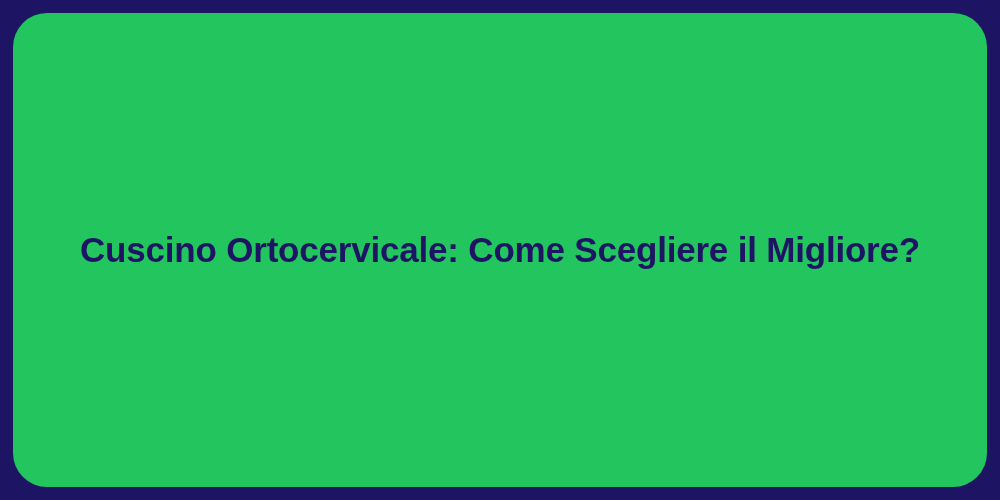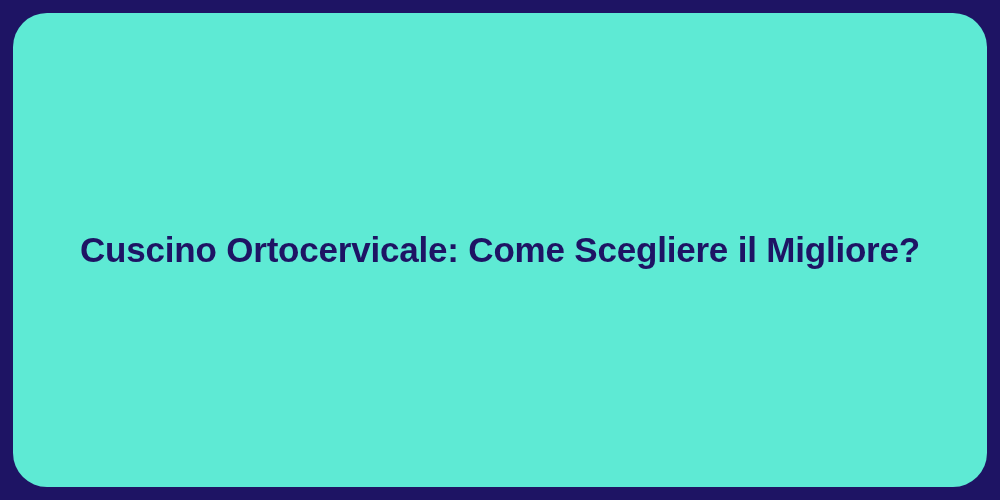--- a/index.html
+++ b/index.html
@@ -22,21 +22,21 @@
     width: 1000px;
     height: 500px;
     background: #1e1464;
     padding: 13px 13px 13px 13px;
   }
 
   .card {
     box-sizing: border-box;
     width: 100%;
     height: 100%;
-    background: #5eead4;
+    background: #22c55e;
     border-radius: 34px;
     display: flex;
     align-items: center;
     justify-content: center;
     text-align: center;
     padding: 0 44px;
   }
 
   .headline {
     margin: 0;

